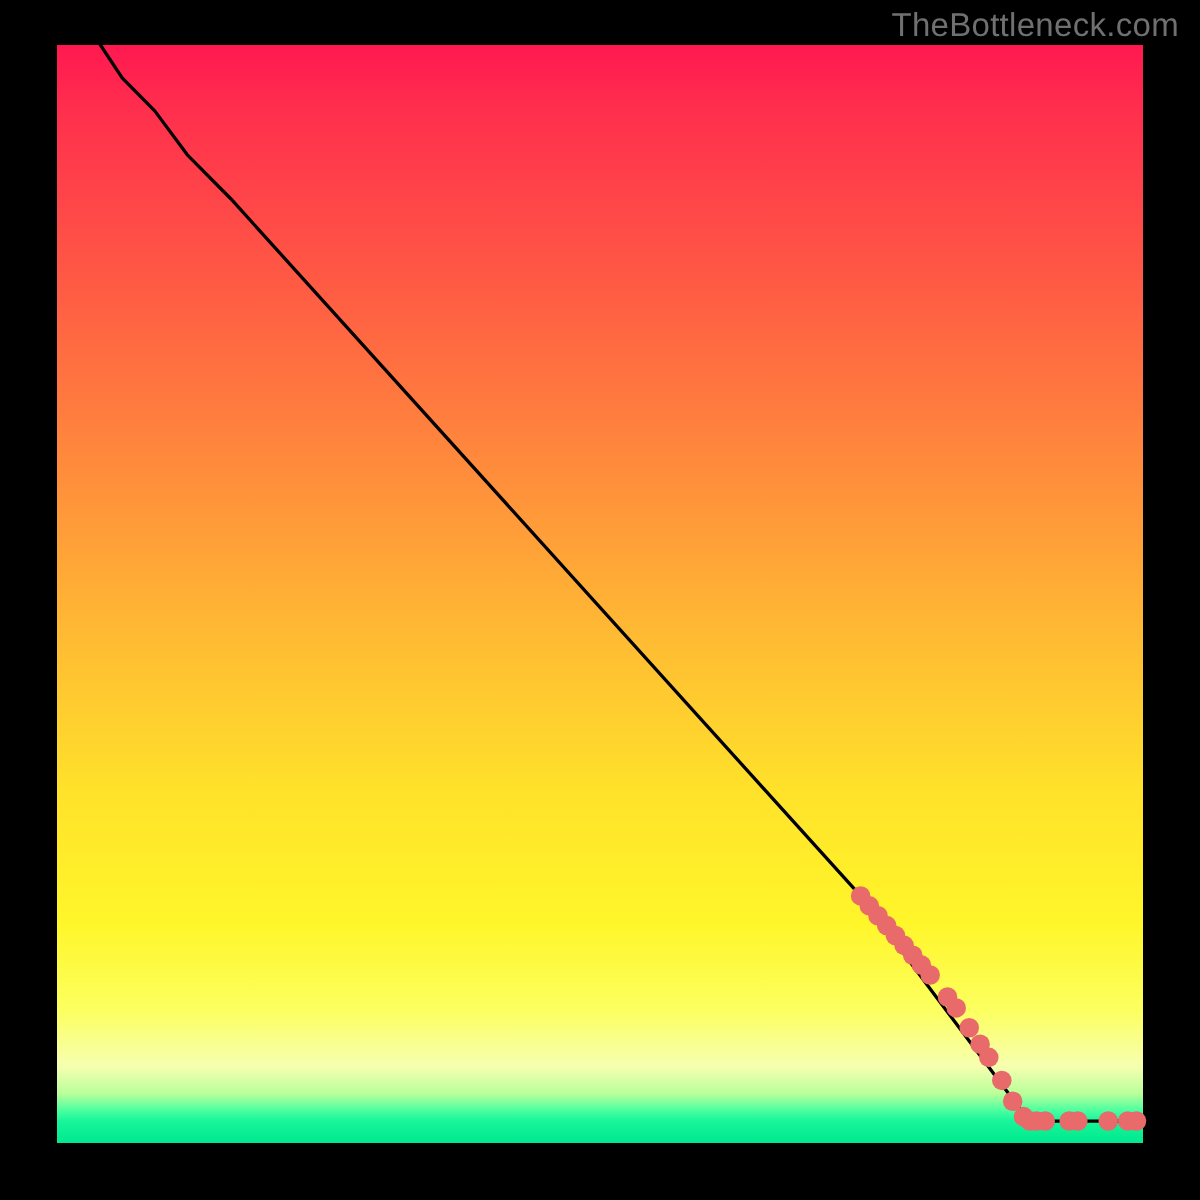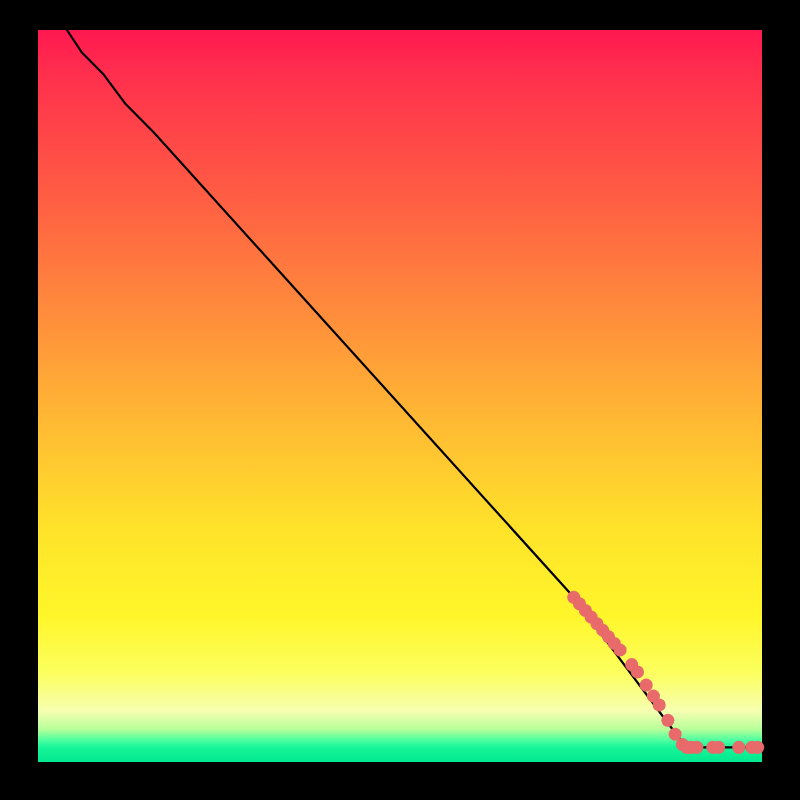--- a/index.html
+++ b/index.html
@@ -77,20 +77,21 @@
   .marker {
     fill: #e86a6a;
     stroke: none;
   }
 </style>
 </head>
 <body>
 
 <div class="frame">
 
+  <div class="watermark">TheBottleneck.com</div>
 
   <div class="plot-wrap">
     <div class="plot-area"></div>
 
     <svg class="overlay" viewBox="0 0 724 732" preserveAspectRatio="none">
       <path id="curve-path" class="curve" d="M28.96 0.00 L43.44 21.96 L65.16 43.92 L86.88 73.20 L115.84 102.48 L535.76 567.30 L637.12 702.72 L647.98 717.36 L651.60 717.36 L724.00 717.36" stroke="#000000"></path>
       <g id="markers-group">
           <circle cx="535.76" cy="567.30" r="6.52" class="marker" fill="#e86a6a"></circle>
           <circle cx="541.55" cy="573.89" r="6.52" class="marker" fill="#e86a6a"></circle>
           <circle cx="547.34" cy="580.48" r="6.52" class="marker" fill="#e86a6a"></circle>

